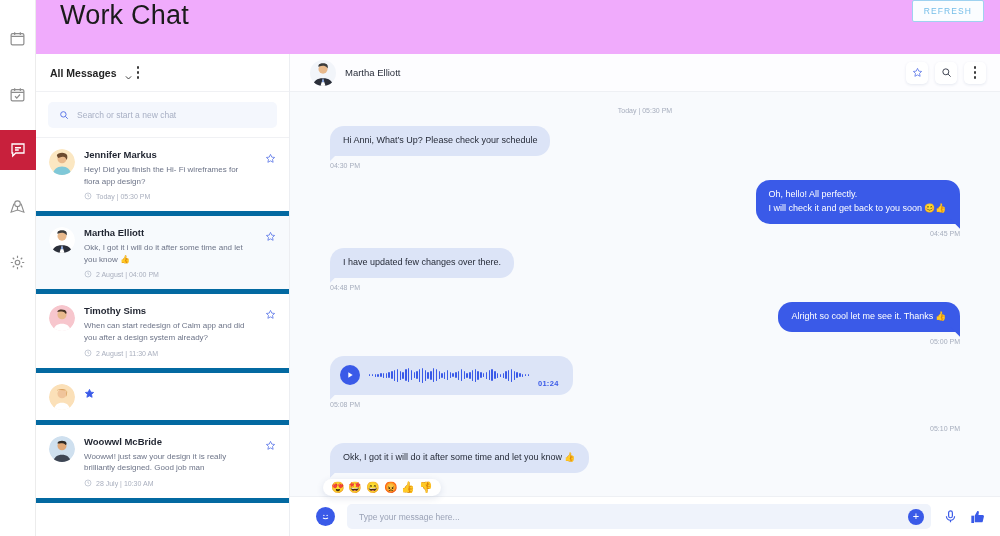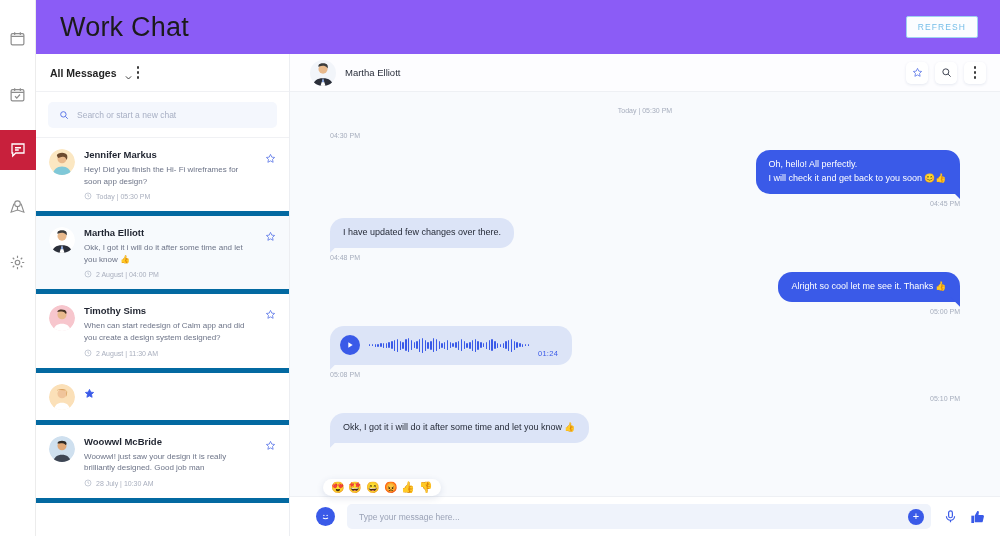--- a/index.html
+++ b/index.html
@@ -27,23 +27,23 @@
     cursor: pointer;
   }
   .rail-item.active { background: #C8203C; }
   .rail-item svg { display: block; }
 
   
   .main { flex: 1 1 auto; height: 536px; display: flex; flex-direction: column; min-width: 0; }
 
   .topbar {
     height: 54px; flex: 0 0 54px;
-    background: #8b5cf6;
-    display: flex; align-items: center; justify-content: space-between;
-    padding: 0 22px 0 24px;
+    background: #f0abfc;
+    display: flex; align-items: flex-start; justify-content: space-between;
+    padding: 0 16px 0 24px;
   }
   .app-title {
     font-size: 27px; font-weight: 400; color: #1b1b1b;
     letter-spacing: .2px;
   }
   .refresh-btn {
     border: 1px solid #9fd2f0;
     background: #fbfdff;
     color: #74bde8;
     font-size: 8.5px; letter-spacing: 1.1px;
@@ -176,21 +176,21 @@
     width: 10px; height: 10px; background: #dce4f7;
     clip-path: polygon(0 0, 100% 0, 0 100%);
   }
   .play-btn {
     width: 20px; height: 20px; border-radius: 50%;
     background: #3a5ae8; display: flex; align-items: center; justify-content: center;
     cursor: pointer; flex: 0 0 20px;
   }
   .wave { display: flex; align-items: center; gap: 1.4px; height: 18px; }
   .wave i { width: 1.4px; background: #3a5ae8; border-radius: 1px; display: block; }
-  .voice-dur { font-size: 7.5px; font-weight: 400; color: #3a5ae8; letter-spacing: .3px; margin-top: 16px; }
+  .voice-dur { font-size: 7.5px; font-weight: 700; color: #3a5ae8; letter-spacing: .3px; margin-top: 16px; }
 
   
   .react-bar {
     position: absolute; left: 33px; bottom: 40px;
     background: #ffffff; border-radius: 13px;
     box-shadow: 0 2px 7px rgba(40,60,120,.13);
     padding: 3px 8px; display: flex; gap: 4px; align-items: center;
     z-index: 4;
   }
   .react-bar span { font-size: 11px; line-height: 1; cursor: pointer; }
@@ -320,21 +320,21 @@
             <span class="avatar">
               <svg width="26" height="26" viewBox="0 0 40 40">
                 <circle cx="20" cy="20" r="20" fill="#fbe7c2"></circle>
                 <circle cx="20" cy="15" r="7" fill="#e8b98c"></circle>
                 <path d="M6 40c0-8 6.5-13 14-13s14 5 14 13z" fill="#7fc8d8"></path>
                 <path d="M12 10c1-5 14-6 16 0 1 4-1 7-1 7s-1-5-5-5-8 2-8 2z" fill="#6b4a2f"></path>
               </svg>
             </span>
             <div class="ci-body">
               <div class="ci-name">Jennifer Markus</div>
-              <div class="ci-msg">Hey! Did you finish the Hi- Fi wireframes for soon app design?</div>
+              <div class="ci-msg">Hey! Did you finish the Hi- Fi wireframes for flora app design?</div>
               <div class="ci-time">
                 <span>
                   <svg width="8" height="8" viewBox="0 0 24 24" fill="none" stroke="#b4bac8" stroke-width="2.2">
                       <circle cx="12" cy="12" r="9"></circle>
                       <path d="M12 7v5l3.5 2"></path>
                     </svg>
                 </span>
                 <span>Today | 05:30 PM</span>
               </div>
             </div>
@@ -380,21 +380,21 @@
             <span class="avatar">
               <svg width="26" height="26" viewBox="0 0 40 40">
                 <circle cx="20" cy="20" r="20" fill="#f7c6cd"></circle>
                 <circle cx="20" cy="15" r="7" fill="#e8b98c"></circle>
                 <path d="M13 10c1-4 13-4 14 1 0 2-1 3-1 3s-2-4-6-4-7 1-7 1z" fill="#4a3526"></path>
                 <path d="M7 40c0-7 6-11 13-11s13 4 13 11z" fill="#ffffff"></path>
               </svg>
             </span>
             <div class="ci-body">
               <div class="ci-name">Timothy Sims</div>
-              <div class="ci-msg">When can start redesign of Calm app and did you create a design system designed?</div>
+              <div class="ci-msg">When can start redesign of Calm app and did you after a design system already?</div>
               <div class="ci-time">
                 <span>
                   <svg width="8" height="8" viewBox="0 0 24 24" fill="none" stroke="#b4bac8" stroke-width="2.2">
                       <circle cx="12" cy="12" r="9"></circle>
                       <path d="M12 7v5l3.5 2"></path>
                     </svg>
                 </span>
                 <span>2 August | 11:30 AM</span>
               </div>
             </div>
@@ -493,20 +493,21 @@
               </span>
             </div>
           </div>
         </div>
 
         <div class="thread">
 
           <div class="day-sep">Today | 05:30 PM</div>
 
           <div class="row them">
+            <div class="bubble them">Hi Anni, What’s Up? Please check your schedule</div>
             <div class="stamp">04:30 PM</div>
           </div>
 
           <div class="row me">
             <div class="bubble me" style="white-space:pre-line">Oh, hello! All perfectly.
 I will check it and get back to you soon 😊👍</div>
             <div class="stamp">04:45 PM</div>
           </div>
 
           <div class="row them">

